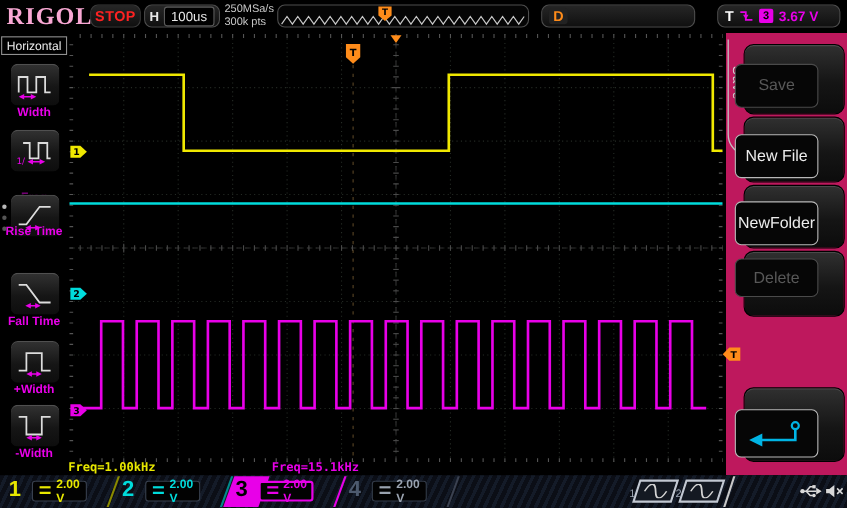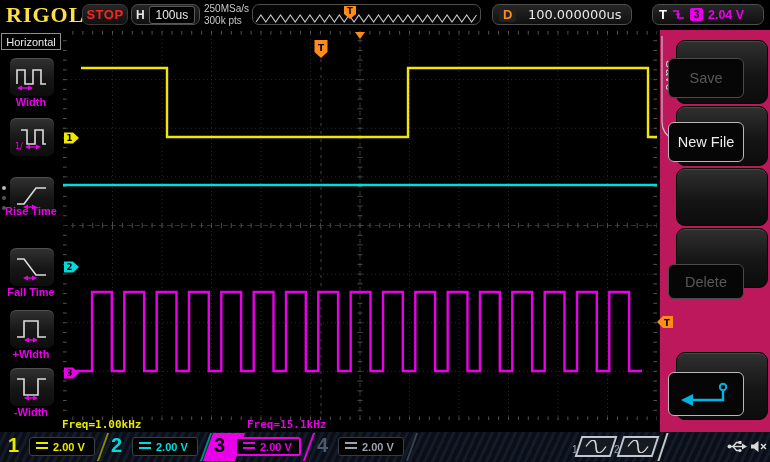--- a/index.html
+++ b/index.html
@@ -3,21 +3,21 @@
 <meta charset="utf-8">
 <style>
   html,body{margin:0;padding:0;background:#000;}
   #screen{position:relative;width:770px;height:462px;background:#000;overflow:hidden;
           font-family:"Liberation Sans",sans-serif;-webkit-font-smoothing:antialiased;}
   .abs{position:absolute;}
 
   
   #topbar{position:absolute;left:0;top:0;width:770px;height:30px;background:#000;}
   #logo{position:absolute;left:6px;top:2px;font-family:"Liberation Serif",serif;
-        font-weight:bold;font-size:22px;color:#fde047;letter-spacing:1px;}
+        font-weight:bold;font-size:22px;color:#f9a8d4;letter-spacing:1px;}
   .pillbox{position:absolute;top:4px;height:21px;background:linear-gradient(180deg,#262626,#101010);
            border:1px solid #4e4e4e;border-radius:7px;box-sizing:border-box;
            display:flex;align-items:center;}
   #stop-badge{left:82px;width:46px;justify-content:center;border-color:#3a3a3a;}
   #stop-badge span{color:#ff2222;font-weight:bold;font-size:13px;letter-spacing:.5px;}
   #hgroup{left:131px;width:69px;padding:0 4px;gap:4px;}
   #hgroup .hl{color:#e8e8e8;font-weight:bold;font-size:12px;}
   #hgroup .tb{flex:1;background:#000;border:1px solid #5a5a5a;border-radius:3px;color:#e8e8e8;
               font-size:12px;text-align:center;padding:1px 0;}
   #srate{position:absolute;left:204px;top:3px;color:#c8c8c8;font-size:10px;line-height:12px;}
@@ -66,21 +66,21 @@
           display:flex;align-items:center;justify-content:center;
           font-size:14.5px;cursor:pointer;}
   .rm-on{border:1.5px solid #b8b8b8;color:#ececec;}
   .rm-off{border:1.5px solid #4a4a4a;color:#585858;}
 
   
   #bottombar{position:absolute;left:0;top:432px;width:770px;height:30px;
      background:repeating-linear-gradient(115deg,#0b0e16 0 4px,#141b28 4px 7px);}
   .chseg{position:absolute;top:0;width:103px;height:30px;}
   .chnum{position:absolute;left:8px;top:2px;font-size:20px;font-weight:bold;z-index:2;}
-  .chbox{position:absolute;left:29px;top:5px;width:66px;height:19px;background:#020202;
+  .chbox{position:absolute;left:29px;top:5px;width:50px;height:19px;background:#020202;
          border-radius:3px;display:flex;align-items:center;gap:5px;padding-left:6px;box-sizing:border-box;}
   .chval{font-size:11px;font-weight:bold;}
   .coupling{width:12px;height:7px;border-top:2px solid;position:relative;display:inline-block;}
   .coupling:after{content:"";position:absolute;left:0;right:0;top:3px;border-top:2px dashed;}
   .chdiv{position:absolute;right:-1px;top:1px;width:2px;height:28px;transform:skewX(-20deg);}
   #wedge3{position:absolute;left:2px;top:1px;width:32px;height:28px;background:#e800e8;transform:skewX(-20deg);}
   .src{position:absolute;top:4px;width:36px;height:21px;border:2px solid #c2c8d2;
        transform:skewX(-18deg);background:#141922;box-sizing:border-box;
        display:flex;align-items:center;justify-content:center;}
   .srcnum{position:absolute;top:12px;font-size:10px;color:#9aa3b0;z-index:2;}
@@ -113,31 +113,30 @@
         <polyline id="zigzag" fill="none" stroke="#c8c8c8" stroke-width="1.1" points="3.0,17 7.9,10 12.8,17 17.7,10 22.6,17 27.5,10 32.4,17 37.3,10 42.2,17 47.1,10 52.0,17 56.9,10 61.8,17 66.7,10 71.6,17 76.5,10 81.4,17 86.3,10 91.2,17 96.1,10 101.0,17 105.9,10 110.8,17 115.7,10 120.6,17 125.5,10 130.4,17 135.3,10 140.2,17 145.1,10 150.0,17 154.9,10 159.8,17 164.7,10 169.6,17 174.5,10 179.4,17 184.3,10 189.2,17 194.1,10 199.0,17 203.9,10 208.8,17 213.7,10 218.6,17 223.5,10"></polyline>
         <g>
           <polygon points="91,1 103,1 103,9 97,14 91,9" fill="#ff8c1a"></polygon>
           <text x="97" y="9" font-size="8" font-weight="bold" fill="#000" text-anchor="middle" font-family="DejaVu Sans">T</text>
         </g>
       </svg>
     </div>
 
     <div id="dbox" class="pillbox">
       <span class="dl">D</span>
-      <span class="dv">100.000000us</span>
     </div>
 
     <div id="tbox" class="pillbox">
       <span class="tl">T</span>
       <svg width="13" height="13">
         <path d="M1,3 H6 V10 H12" stroke="#e800e8" stroke-width="1.6" fill="none"></path>
         <polygon points="3.5,5.5 8.5,5.5 6,9.5" fill="#e800e8"></polygon>
       </svg>
       <span class="tch">3</span>
-      <span class="tv">2.04 V</span>
+      <span class="tv">3.67 V</span>
     </div>
   </div>
 
   <div id="leftmenu">
     <div id="lm-title">Horizontal</div>
 
     <div class="lm-btn" style="top:27px">
       <svg width="34" height="27">
         <path class="wv" d="M2,20 V6 H10 V20 H18 V6 H26 V20 H31"></path>
         <path class="mg" d="M5,24 H15"></path>
@@ -552,23 +551,24 @@
     </svg>
     <div id="rm-tab">Save</div>
 
     <div class="rm-slot" style="top:10px;height:62px"></div>
     <div class="rm-btn rm-off" style="top:28px;height:38px">Save</div>
 
     <div class="rm-slot" style="top:76px;height:58px"></div>
     <div class="rm-btn rm-on" style="top:92px;height:38px">New File</div>
 
     <div class="rm-slot" style="top:138px;height:56px"></div>
+    <div class="rm-btn rm-on" style="top:153px;height:38px">NewFolder</div>
 
     <div class="rm-slot" style="top:198px;height:58px"></div>
-    <div class="rm-btn rm-off" style="top:234px;height:33px">Delete</div>
+    <div class="rm-btn rm-off" style="top:205px;height:33px">Delete</div>
 
     <div class="rm-slot" style="top:322px;height:66px"></div>
     <div class="rm-btn rm-on" style="top:342px;height:42px">
       <svg width="58" height="26">
         <circle cx="46" cy="6" r="3.2" stroke="#00b4e4" stroke-width="2" fill="none"></circle>
         <path d="M46,9.5 V19 H14" stroke="#00b4e4" stroke-width="2.4" fill="none"></path>
         <polygon points="16,13 4,19 16,25" fill="#00b4e4"></polygon>
       </svg>
     </div>
   </div>

